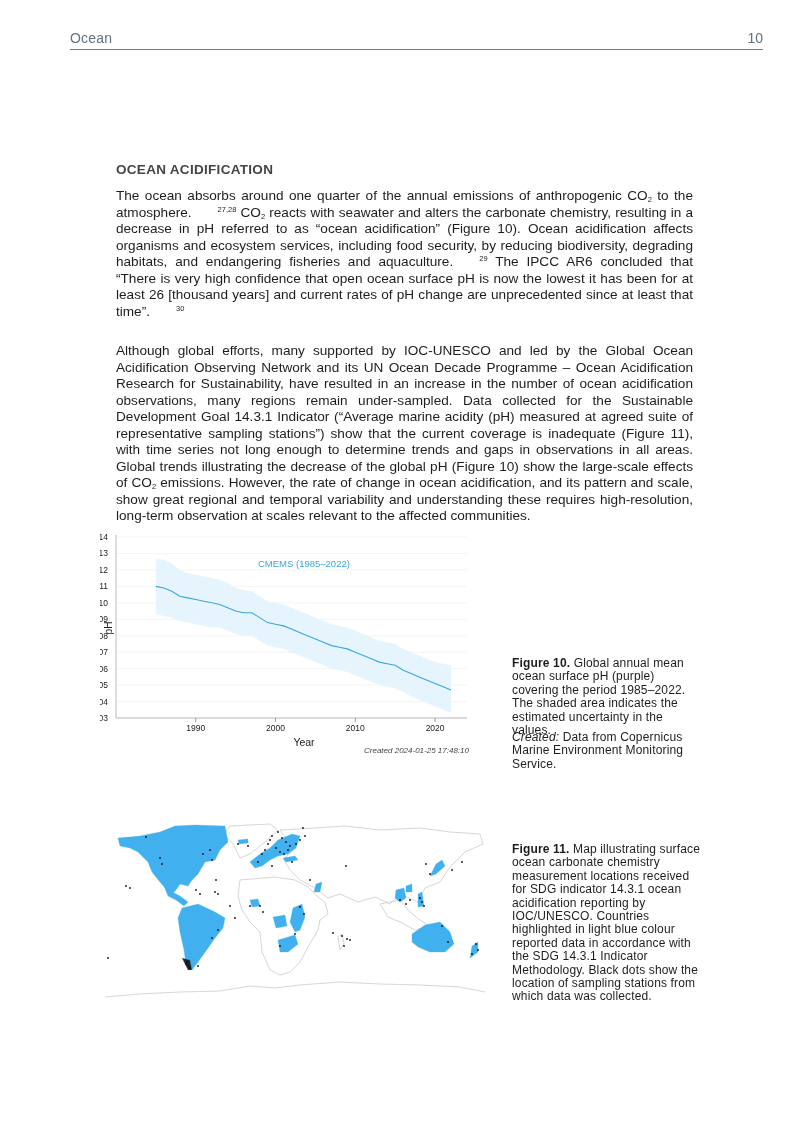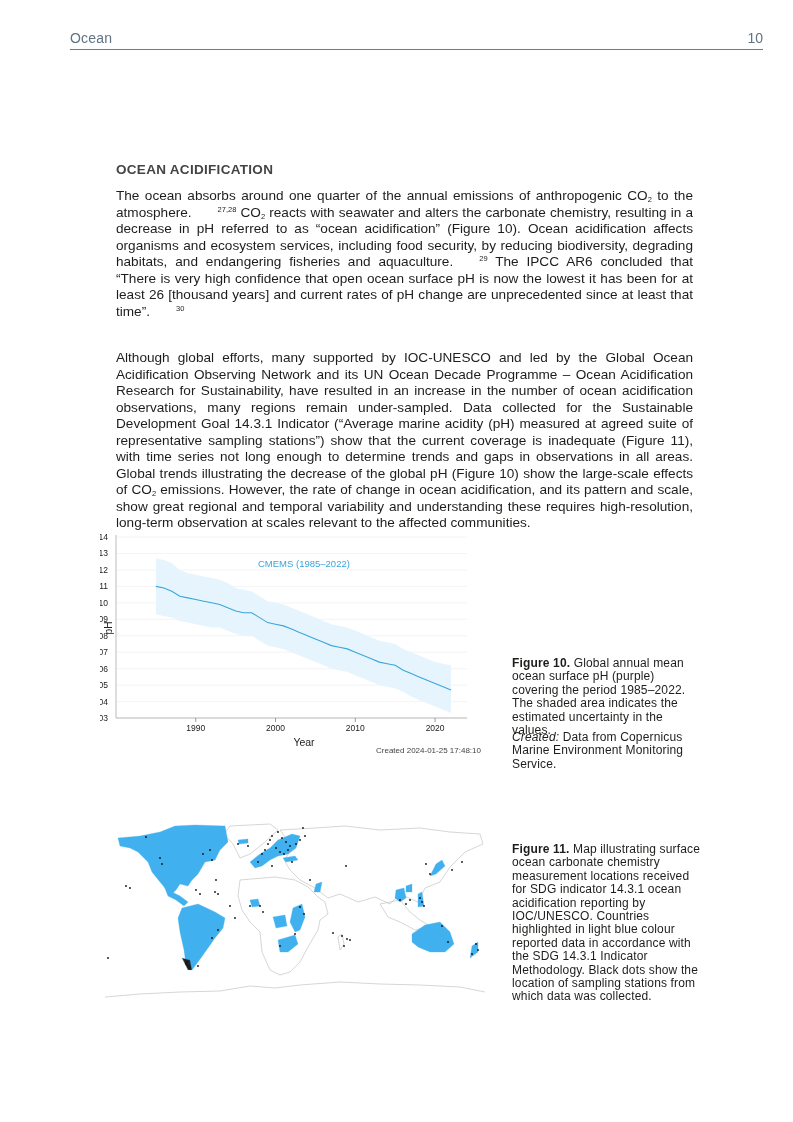--- a/index.html
+++ b/index.html
@@ -7,26 +7,26 @@
   body { position: relative; font-family: "Liberation Sans", sans-serif; color: #1d1d1b; overflow: hidden; }
 
   .running-header { position: absolute; left: 50px; top: 28px; width: 693px; height: 22px; border-bottom: 1.5px solid #6b7d8c; margin-left: 20px; }
   .running-header .section { position: absolute; left: 0; top: 2px; font-size: 14px; color: #5f7384; letter-spacing: 0.2px; }
   .running-header .page-no { position: absolute; right: 0; top: 2px; font-size: 14px; color: #5f7384; }
   .heading { position: absolute; left: 116px; top: 162px; font-size: 13.5px; font-weight: bold; color: #444; letter-spacing: 0.3px; }
   .para { position: absolute; left: 116px; width: 577px; font-size: 13.6px; line-height: 16.5px; text-align: justify; color: #1d1d1b; }
   .para sup { font-size: 7.5px; vertical-align: 5px; line-height: 0; margin-left: 26px; }
   .para sub { font-size: 7.5px; vertical-align: -2px; line-height: 0; }
   .p1 { top: 188px; }
-  .p2 { top: 350px; }
+  .p2 { top: 343px; }
 
   
   .chart-wrap { position: absolute; left: 100px; top: 530px; width: 400px; height: 250px; }
   .chart-wrap svg { position: absolute; left: 0; top: 0; }
-  .chart-created { position: absolute; left: 376px; top: 746px; font-size: 8px; color: #444; white-space: nowrap; }
+  .chart-created { position: absolute; left: 364px; top: 746px; font-size: 8px; color: #444; white-space: nowrap; font-style: italic; }
 
   .caption { position: absolute; left: 512px; width: 190px; font-family: "Liberation Sans", sans-serif; font-size: 12px; line-height: 13.4px; color: #1d1d1b; letter-spacing: 0.15px; }
   .caption b { font-weight: bold; }
   .caption i { font-style: italic; }
   .cap10 { top: 657px; }
   .cap10-src { top: 731px; }
   .cap11 { top: 843px; }
 
   .map-wrap { position: absolute; left: 100px; top: 822px; width: 390px; height: 185px; }
 </style>

